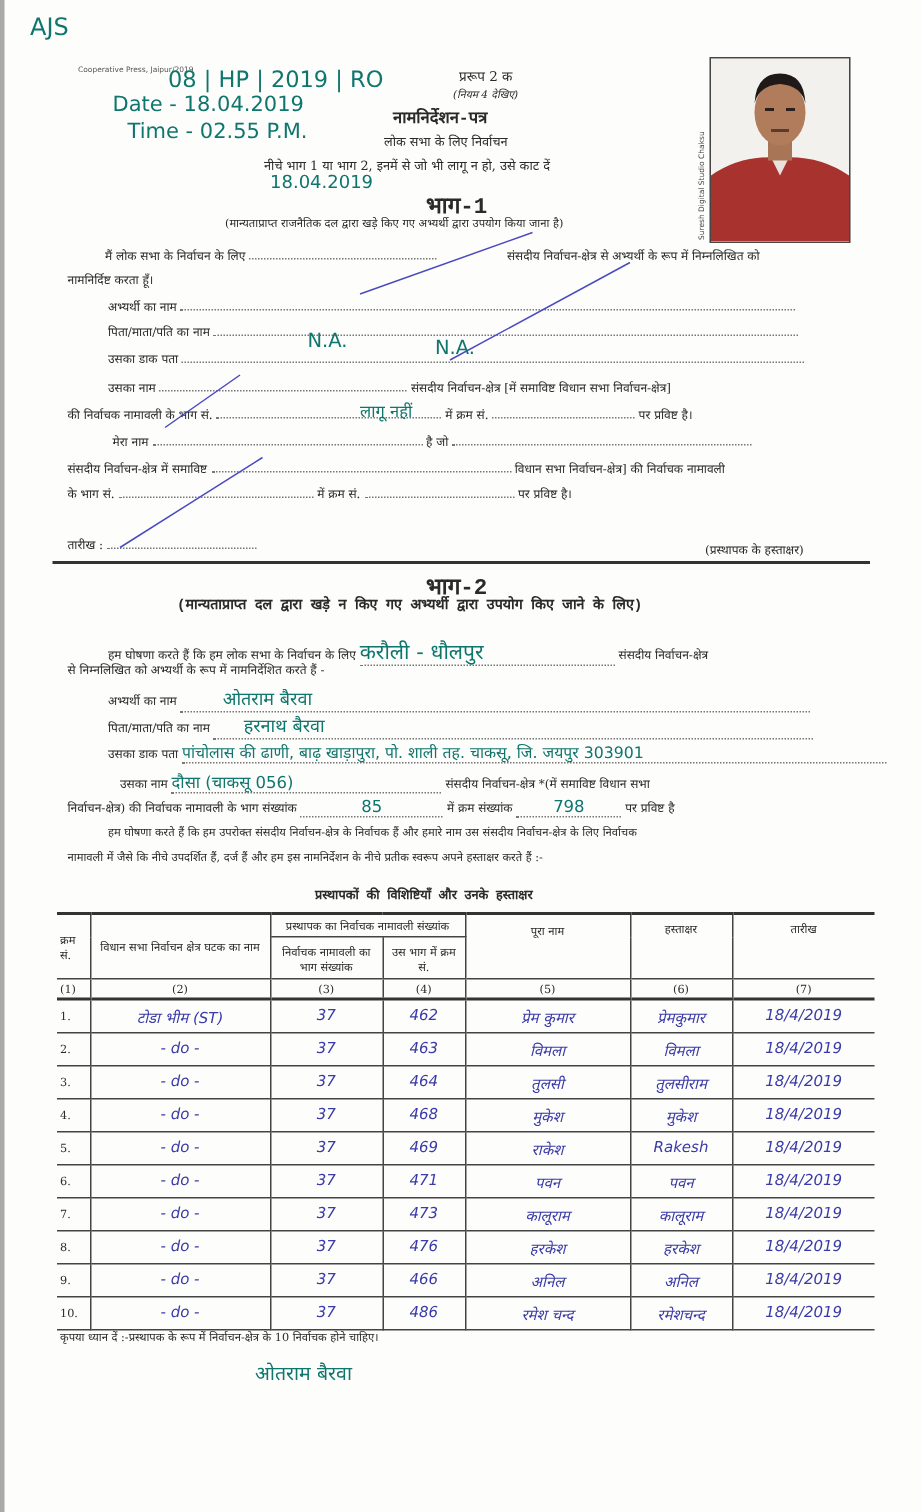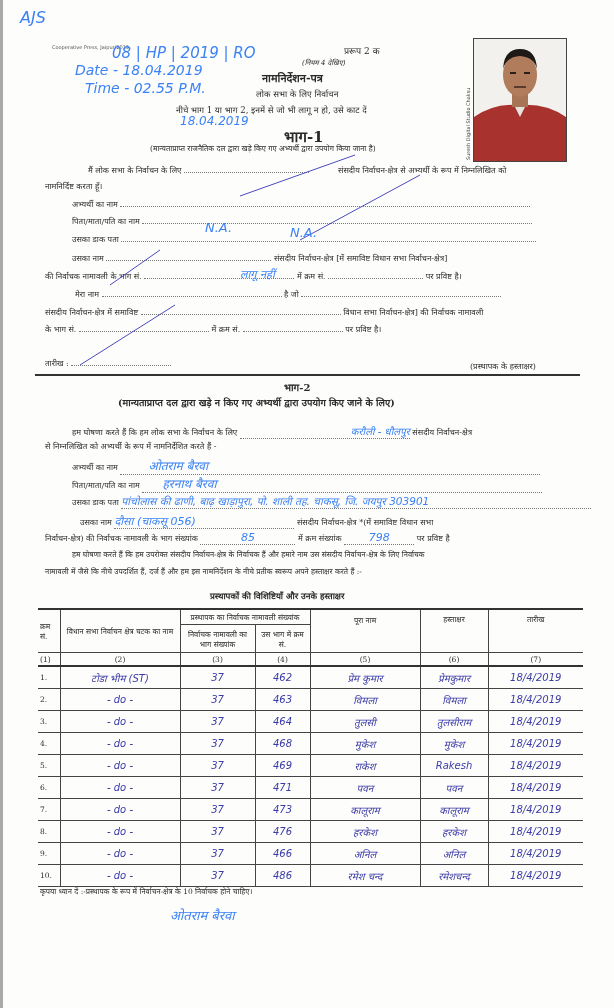--- a/index.html
+++ b/index.html
@@ -2,24 +2,24 @@
 <html><head>
 <meta charset="utf-8">
 <style>
   html, body { margin: 0; padding: 0; }
   body {
     width: 614px; height: 1008px; overflow: hidden; position: relative;
     background: #fdfdfb; color: #2a2a2a;
     font-family: "DejaVu Serif", serif; font-size: 8px;
   }
   .abs { position: absolute; white-space: nowrap; }
-  .hand { color: #3b82f6; font-family: "DejaVu Sans", sans-serif; font-style: italic; }
+  .hand { color: #0f766e; font-family: "DejaVu Sans", sans-serif; }
   .dots { border-bottom: 1px dotted #777; display: inline-block; }
   .hr { position: absolute; height: 2px; background: #333; }
-  .bold { font-weight: bold; }
+  .bold { font-weight: bold; font-family: Liberation Mono, monospace; }
   .photo {
     position: absolute; left: 473px; left: 473px; top: 38px; width: 92px; height: 122px;
     border: 1px solid #444; background: #f4f2ef; overflow: hidden;
   }
   .photo-strip { position: absolute; left: 465px; top: 40px; width: 7px; height: 120px;
     writing-mode: vertical-rl; transform: rotate(180deg); font-size: 5px; color:#444; font-family:"DejaVu Sans",sans-serif; }
   table.nom { position: absolute; left: 38px; top: 608px; width: 545px; border-collapse: collapse; font-size: 7.5px; }
   table.nom td { border-left: 1px solid #444; border-right: 1px solid #444; padding: 0 2px; text-align: center; vertical-align: middle; }
   table.nom tr.hdr td { border-top: 2px solid #333; }
   table.nom tr.colnum td { border-top: 1px solid #444; border-bottom: 2px solid #333; height: 12px; }
@@ -34,21 +34,21 @@
 
 <div class="leftbar"></div>
 
 <div class="abs hand" style="left:20px;top:8px;font-size:16px;">AJS</div>
 <div class="abs" style="left:52px;top:44px;font-size:5px;color:#555;font-family:'DejaVu Sans',sans-serif;">Cooperative Press, Jaipur/2019</div>
 <div class="abs hand" style="left:112px;top:44px;font-size:15px;">08 | HP | 2019 | RO</div>
 <div class="abs hand" style="left:75px;top:62px;font-size:14px;">Date - 18.04.2019</div>
 <div class="abs hand" style="left:85px;top:80px;font-size:14px;">Time - 02.55 P.M.</div>
 <div class="abs hand" style="left:180px;top:114px;font-size:12px;">18.04.2019</div>
 
-<div class="abs" style="left:306px;top:44px;font-size:9px;margin-left:38px;">प्ररूप 2 क</div>
+<div class="abs" style="left:306px;top:44px;font-size:9px;">प्ररूप 2 क</div>
 <div class="abs" style="left:302px;top:58px;font-size:7px;font-style:italic;">(नियम 4 देखिए)</div>
 <div class="abs bold" style="left:262px;top:70px;font-size:11px;">नामनिर्देशन-पत्र</div>
 <div class="abs" style="left:256px;top:88px;font-size:8.5px;">लोक सभा के लिए निर्वाचन</div>
 <div class="abs" style="left:176px;top:104px;font-size:8.5px;">नीचे भाग 1 या भाग 2, इनमें से जो भी लागू न हो, उसे काट दें</div>
 
 <div class="photo-strip">Suresh Digital Studio Chaksu</div>
 <div class="photo">
   <svg width="92" height="122" viewBox="0 0 92 122">
     <rect width="92" height="122" fill="#f3f1ee"></rect>
     <path d="M0 122 L0 78 Q20 64 46 66 Q72 64 92 78 L92 122 Z" fill="#a8322e"></path>
@@ -58,21 +58,21 @@
     <path d="M29 30 Q30 10 46 10 Q62 10 63 30 Q60 18 46 17 Q32 18 29 30 Z" fill="#1f1a18"></path>
     <rect x="36" y="33" width="6" height="2" fill="#2a1f1a"></rect>
     <rect x="50" y="33" width="6" height="2" fill="#2a1f1a"></rect>
     <rect x="40" y="47" width="12" height="2" fill="#5a3b2c"></rect>
   </svg>
 </div>
 
 <div class="abs bold" style="left:284px;top:126px;font-size:15px;">भाग-1</div>
 <div class="abs" style="left:150px;top:143px;font-size:7.5px;">(मान्यताप्राप्त राजनैतिक दल द्वारा खड़े किए गए अभ्यर्थी द्वारा उपयोग किया जाना है)</div>
 
-<div class="abs" style="left:88px;top:164px;font-size:8px;text-align:right;">
+<div class="abs" style="left:70px;top:164px;font-size:8px;text-align:right;">
   <span>मैं लोक सभा के निर्वाचन के लिए</span>
   <span class="dots" style="width:125px;"></span>
 </div>
 <div class="abs" style="left:338px;top:164px;font-size:8px;">संसदीय निर्वाचन-क्षेत्र से अभ्यर्थी के रूप में निम्नलिखित को</div>
 <div class="abs" style="left:45px;top:180px;font-size:8px;">नामनिर्दिष्ट करता हूँ।</div>
 
 <div class="abs" style="left:72px;top:198px;font-size:8px;">
   <span>अभ्यर्थी का नाम</span>
   <span class="dots" style="width:410px;"></span>
 </div>
@@ -125,26 +125,26 @@
   <line x1="300" y1="240" x2="420" y2="175" stroke="#4a4ac0" stroke-width="1"></line>
   <line x1="110" y1="285" x2="160" y2="250" stroke="#4a4ac0" stroke-width="1"></line>
   <line x1="80" y1="365" x2="175" y2="305" stroke="#4a4ac0" stroke-width="1"></line>
 </svg>
 <div class="abs hand" style="left:205px;top:220px;font-size:13px;">N.A.</div>
 <div class="abs hand" style="left:290px;top:225px;font-size:13px;">N.A.</div>
 <div class="abs hand" style="left:240px;top:266px;font-size:11px;">लागू नहीं</div>
 
 <div class="hr" style="left:35px;top:374px;width:545px;"></div>
 
-<div class="abs bold" style="left:284px;top:380px;font-size:10px;">भाग-2</div>
+<div class="abs bold" style="left:284px;top:380px;font-size:15px;">भाग-2</div>
 <div class="abs bold" style="left:118px;top:396px;font-size:9.5px;">(मान्यताप्राप्त दल द्वारा खड़े न किए गए अभ्यर्थी द्वारा उपयोग किए जाने के लिए)</div>
 
 <div class="abs" style="left:72px;top:424px;font-size:8px;">
   <span>हम घोषणा करते हैं कि हम लोक सभा के निर्वाचन के लिए</span>
-  <span class="dots hand" style="width:170px;font-size:10px;text-align:right;">करौली - धौलपुर</span>
+  <span class="dots hand" style="width:170px;font-size:14px;text-align:left;">करौली - धौलपुर</span>
   <span>संसदीय निर्वाचन-क्षेत्र</span>
 </div>
 <div class="abs" style="left:45px;top:440px;font-size:8px;">से निम्नलिखित को अभ्यर्थी के रूप में नामनिर्देशित करते हैं -</div>
 
 <div class="abs" style="left:72px;top:457px;font-size:8px;">
   <span>अभ्यर्थी का नाम</span>
   <span class="dots hand" style="width:420px;font-size:12px;padding-left:28px;box-sizing:border-box;">ओतराम बैरवा</span>
 </div>
 <div class="abs" style="left:72px;top:475px;font-size:8px;">
   <span>पिता/माता/पति का नाम</span>

